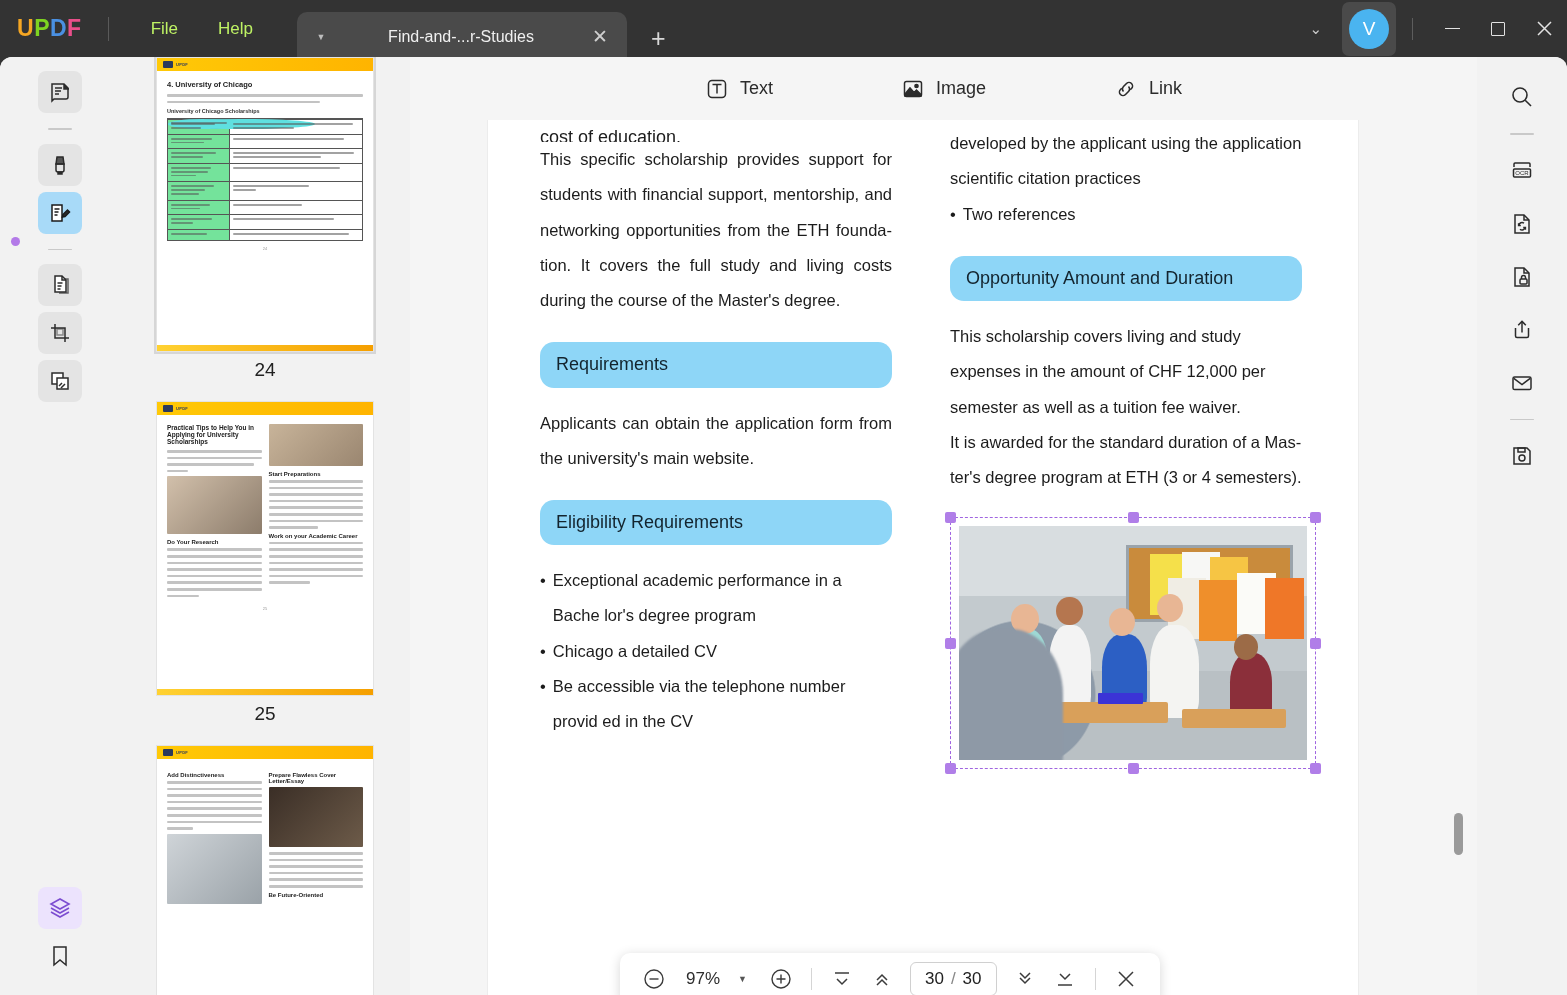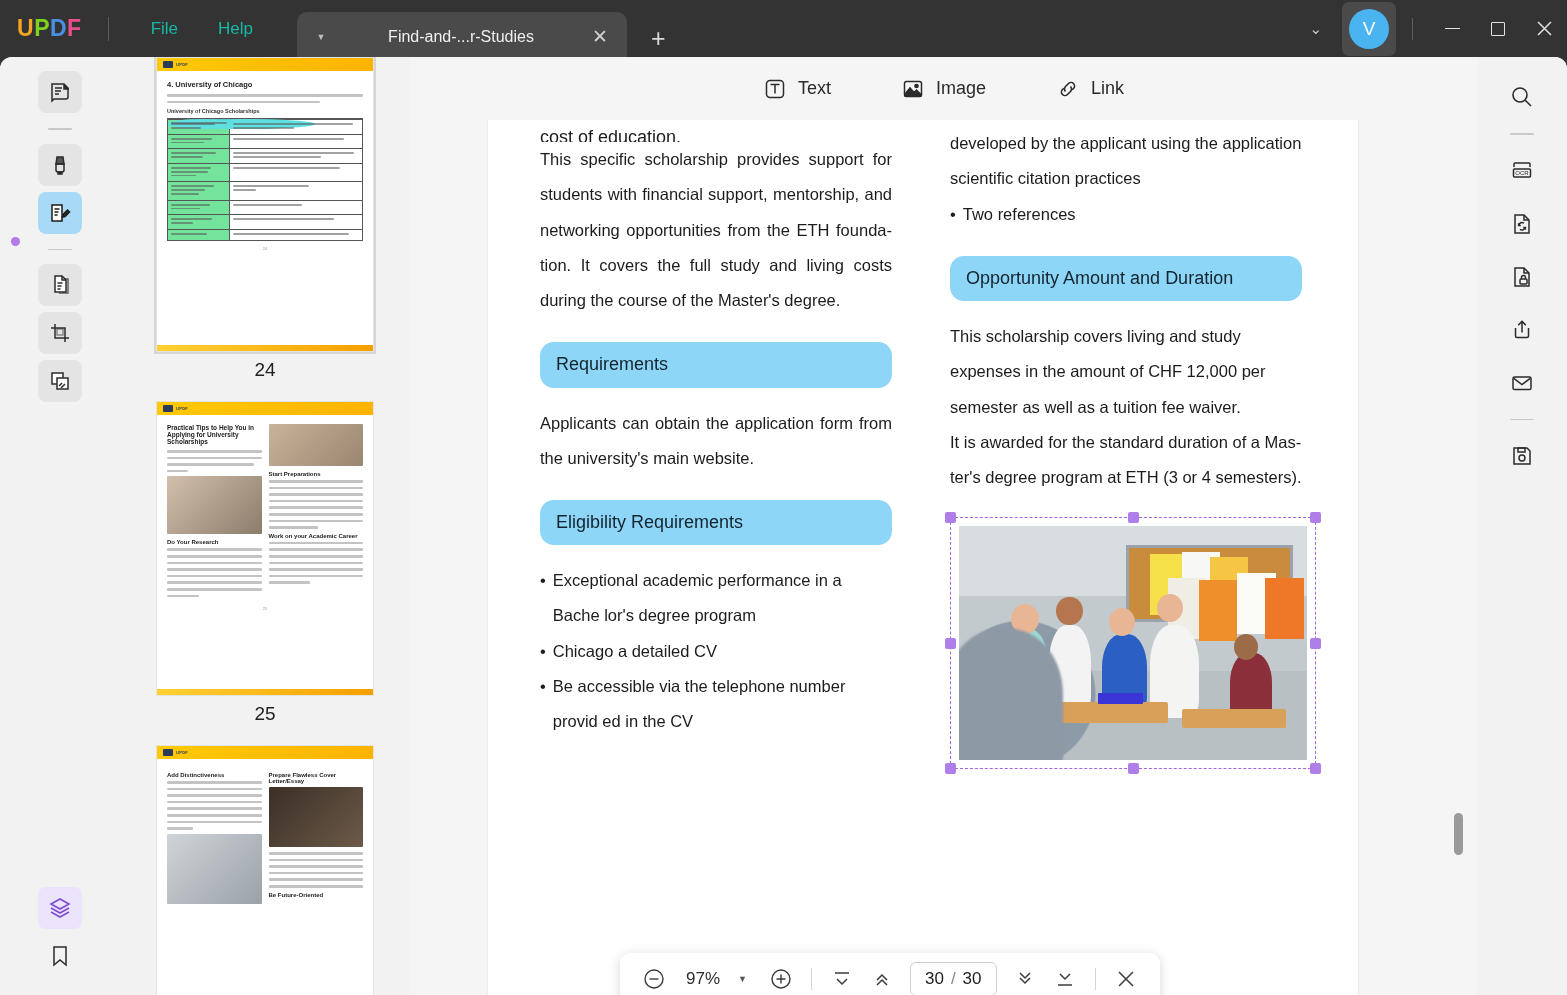--- a/index.html
+++ b/index.html
@@ -32,21 +32,21 @@
   }
   .logo span:nth-child(1) { color: #f5a623; }
   .logo span:nth-child(2) { color: #7ed321; }
   .logo span:nth-child(3) { color: #4a90e2; }
   .logo span:nth-child(4) { color: #e94f8a; }
   .logo-sep {
     width: 1px; height: 24px; background: #5a5a5a;
     margin: 0 22px 0 26px;
   }
   .menu-item {
-    color: #14b8a6; font-size: 17px;
+    color: #bef264; font-size: 17px;
     padding: 6px 20px; cursor: pointer;
     border-radius: 4px;
   }
 
   
   .tabstrip { display: flex; align-items: flex-end; margin-left: 24px; height: 57px; }
   .tab {
     display: flex; align-items: center;
     height: 49px; min-width: 330px;
     background: #4a4a4a;
@@ -189,21 +189,21 @@
   .viewer {
     position: absolute; left: 410px; top: 0;
     width: 1067px; height: 938px;
     background: #f5f5f5;
     overflow: hidden;
   }
   .viewer-toolbar {
     position: absolute; top: 0; left: 0; right: 0; height: 63px;
     background: #f5f5f5;
     display: flex; align-items: center; justify-content: center;
-    gap: 50px; z-index: 5;
+    gap: 108px; z-index: 5;
   }
   .vt-btn {
     display: flex; align-items: center; gap: 11px;
     color: #2b2b2b; font-size: 18px; cursor: pointer;
     padding: 6px 10px; border-radius: 6px;
   }
 
   .page {
     position: absolute; left: 78px; top: 63px;
     width: 870px; background: #fff;

